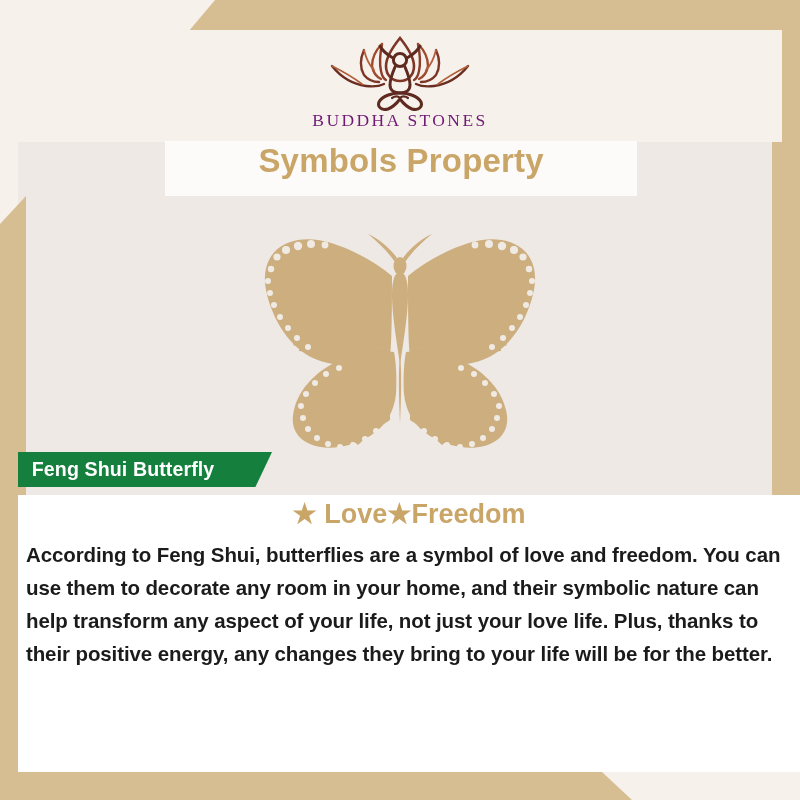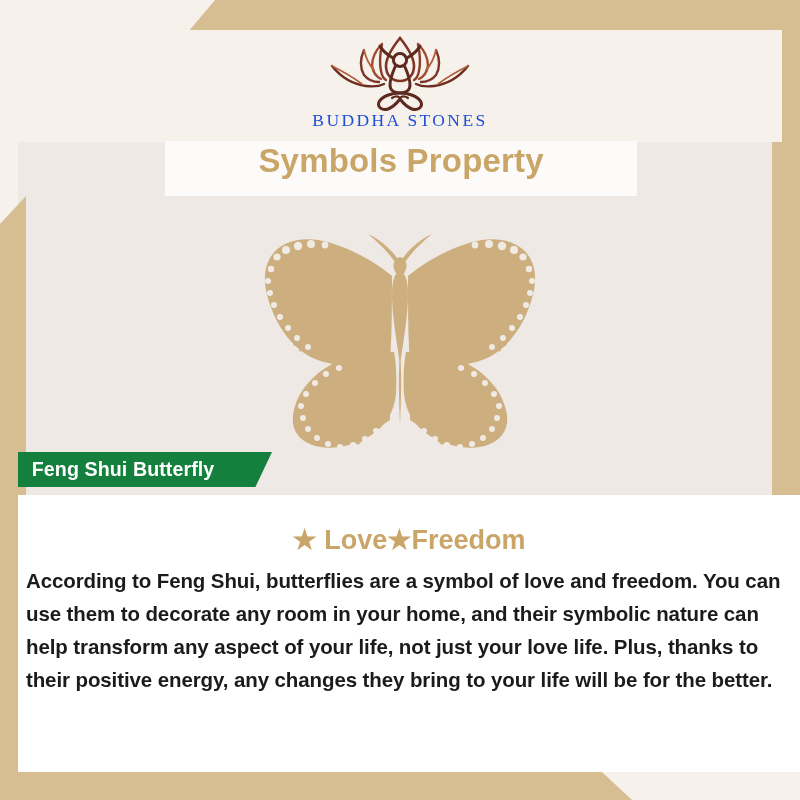--- a/index.html
+++ b/index.html
@@ -76,21 +76,21 @@
   }
   .logo-mark {
     margin-top: 2px;
     width: 152px;
     height: 80px;
   }
   .logo-wordmark {
     font-family: "Liberation Serif", serif;
     font-size: 17.5px;
     letter-spacing: 2.4px;
-    color: #1d4ed8;
+    color: #701a75;
     margin-top: -2px;
   }
 
   
   .title-box {
     position: absolute;
     left: 165px; top: 141px;
     width: 472px; height: 55px;
     background: #fdfbf9;
     display: flex;
@@ -139,21 +139,21 @@
 
   
   .desc-panel {
     position: absolute;
     left: 18px; top: 495px;
     width: 782px; height: 277px;
     background: #ffffff;
   }
   .subhead {
     margin: 0;
-    padding-top: 29px;
+    padding-top: 3px;
     text-align: center;
     font-family: "Liberation Sans Narrow", "Liberation Sans", sans-serif;
     font-weight: bold;
     font-size: 27px;
     color: #c9a668;
     letter-spacing: 0px;
     white-space: nowrap;
   }
   .body-copy {
     margin: 0;

